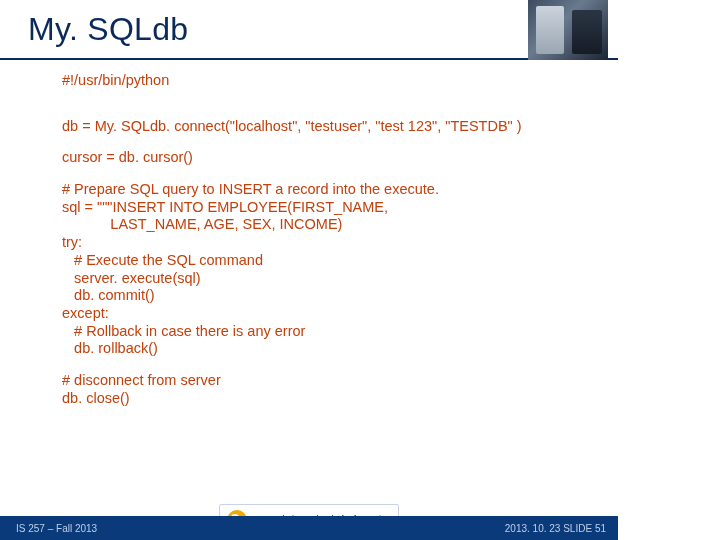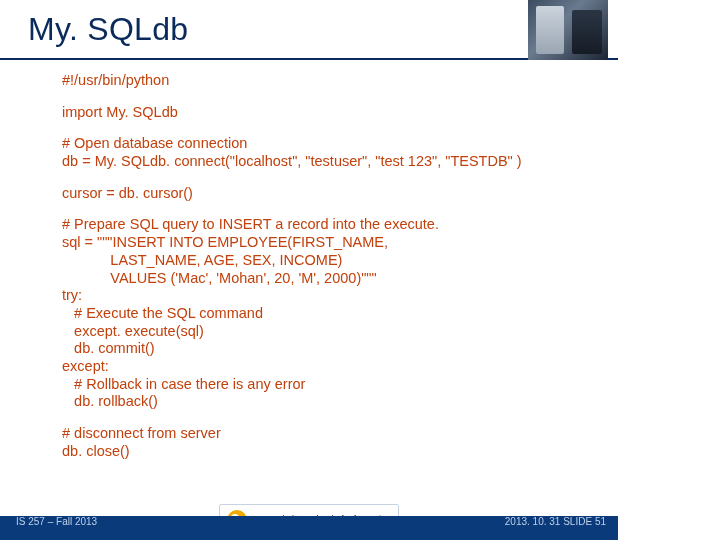--- a/index.html
+++ b/index.html
@@ -6,67 +6,64 @@
   html, body { width: 720px; height: 540px; font-family: Arial, Helvetica, sans-serif; background: #fff; overflow: hidden; }
   .slide { width: 618px; height: 540px; position: relative; background: #fff; }
   .title-bar { position: relative; height: 60px; background: #fff; border-bottom: 2px solid #0a2a5c; display: flex; align-items: center; }
   .title-text { font-size: 32px; font-weight: 400; color: #0a2a5c; padding-left: 28px; letter-spacing: 0.3px; }
   .title-photo { position: absolute; right: 10px; top: 0; width: 80px; height: 60px; background: linear-gradient(135deg,#3b4b60 0%, #6a7a8e 40%, #1a2433 100%); overflow: hidden; }
   .title-photo::before { content:""; position:absolute; left:8px; top:6px; width:28px; height:48px; background: linear-gradient(#cbd3dc,#9aa6b3); border-radius:2px; }
   .title-photo::after { content:""; position:absolute; right:6px; top:10px; width:30px; height:44px; background: linear-gradient(#2a3544,#161c26); border-radius:2px; }
   .body { padding: 12px 0 0 62px; font-size: 14.5px; line-height: 1.22; color: #c2410c; font-family: Arial, Helvetica, sans-serif; }
   .body .line { white-space: pre; }
   .gap { height: 14px; }
-  .footer { position: absolute; left: 0; right: 0; bottom: 0; height: 24px; background: #0a3a7a; color: #bcd0ea; font-size: 10px; display: flex; }
+  .footer { position: absolute; left: 0; right: 0; bottom: 0; height: 24px; background: #0a3a7a; color: #bcd0ea; font-size: 10px; display: flex; align-items: center; }
   .footer-left { padding-left: 16px; flex: 0 0 auto; }
   .footer-right { margin-left: auto; padding-right: 12px; flex: 0 0 auto; }
   .footer-logo { position: absolute; left: 50%; transform: translateX(-50%); bottom: 4px; height: 32px; width: 180px; background: #fff; border: 1px solid #c7d3e3; border-radius: 2px; display: flex; align-items: center; justify-content: center; }
   .footer-logo .mark { width: 20px; height: 20px; background: #f2a900; border-radius: 50% 50% 50% 0; margin-right: 6px; position: relative; }
   .footer-logo .mark::after { content:""; position:absolute; left:4px; top:4px; width:8px; height:8px; background:#fff; border-radius:50%; }
   .footer-logo .txt { font-size: 9px; color: #0a2a5c; line-height: 1.05; }
 </style>
 </head>
 <body>
 
 <div class="slide">
 
   <div class="title-bar">
     <div class="title-text">My. SQLdb</div>
     <div class="title-photo"></div>
   </div>
 
   <div class="body">
     <div class="line">#!/usr/bin/python</div>
     <div class="gap"></div>
-    <div class="line">import My. SQLdb</div>
     <div class="gap"></div>
-    <div class="line"># Open database connection</div>
     <div class="line">db = My. SQLdb. connect("localhost", "testuser", "test 123", "TESTDB" )</div>
     <div class="gap"></div>
     <div class="line">cursor = db. cursor()</div>
     <div class="gap"></div>
     <div class="line"># Prepare SQL query to INSERT a record into the execute.</div>
     <div class="line">sql = """INSERT INTO EMPLOYEE(FIRST_NAME,</div>
     <div class="line">            LAST_NAME, AGE, SEX, INCOME)</div>
-    <div class="line">            VALUES ('Mac', 'Mohan', 20, 'M', 2000)"""</div>
     <div class="line">try:</div>
     <div class="line">   # Execute the SQL command</div>
-    <div class="line">   except. execute(sql)</div>
+    <div class="line">   server. execute(sql)</div>
     <div class="line">   db. commit()</div>
     <div class="line">except:</div>
     <div class="line">   # Rollback in case there is any error</div>
     <div class="line">   db. rollback()</div>
     <div class="gap"></div>
     <div class="line"># disconnect from server</div>
     <div class="line">db. close()</div>
   </div>
 
   <div class="footer-logo">
     <div class="mark"></div>
     <div class="txt">UC Berkeley School of Information</div>
   </div>
 
   <div class="footer">
     <div class="footer-left">IS 257 – Fall 2013</div>
-    <div class="footer-right">2013. 10. 31 SLIDE 51</div>
+    <div class="footer-right">2013. 10. 23 SLIDE 51</div>
   </div>
 
 </div>
 
 </body></html>

